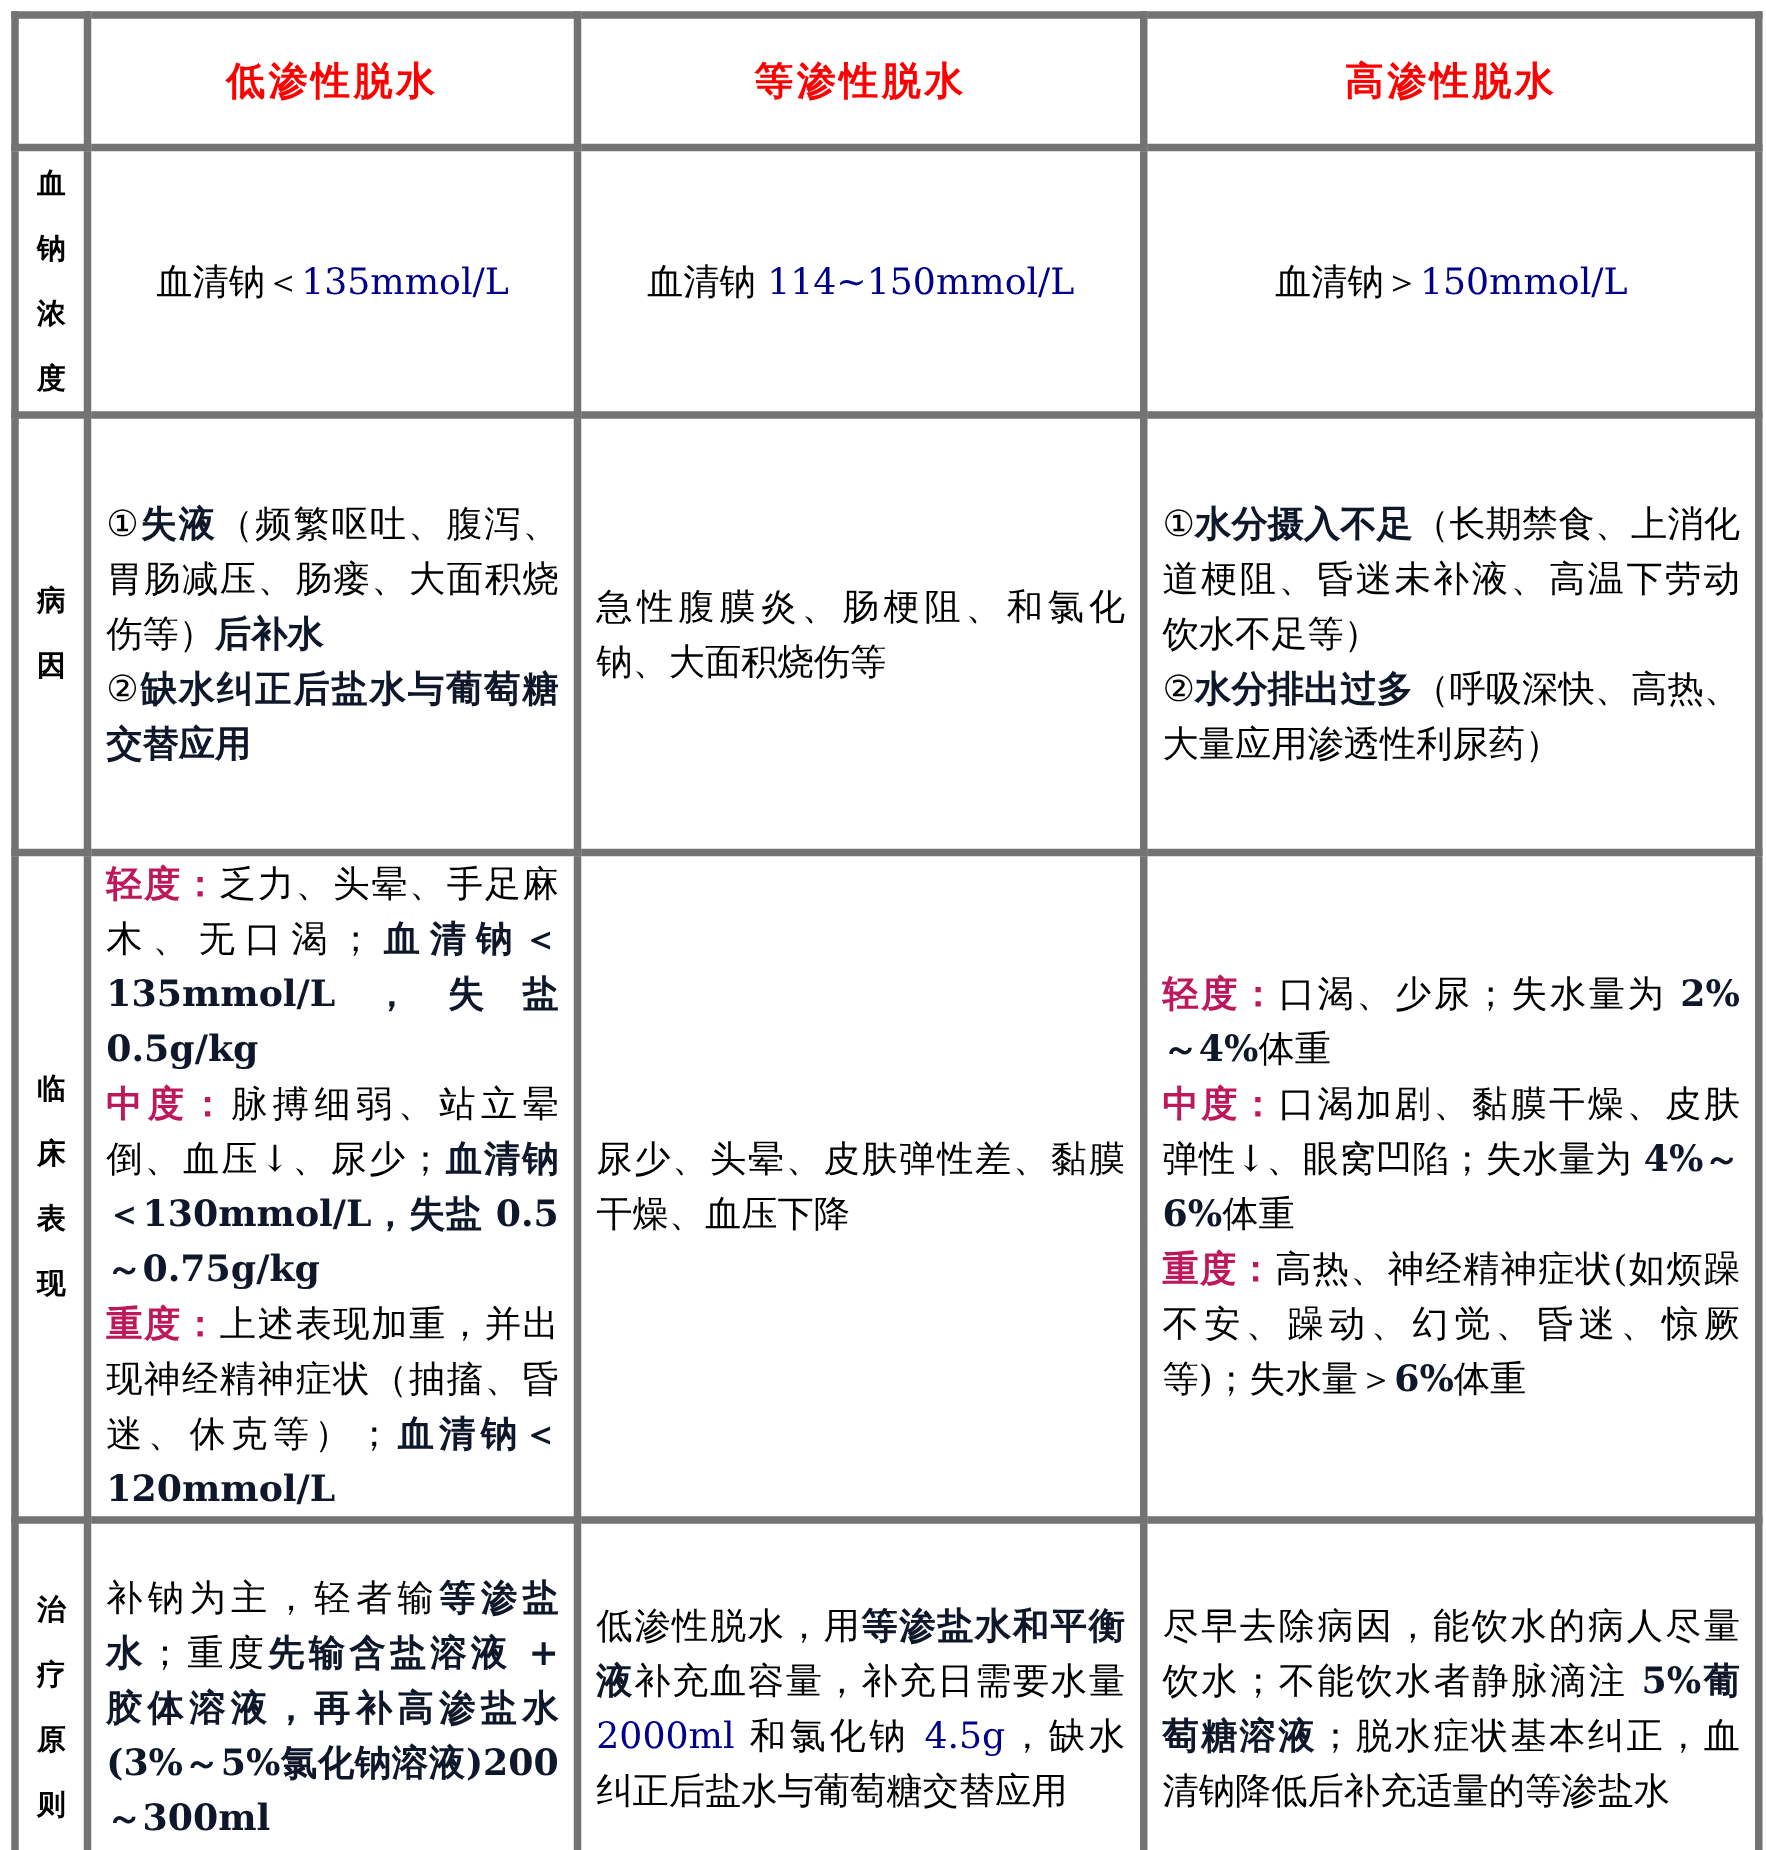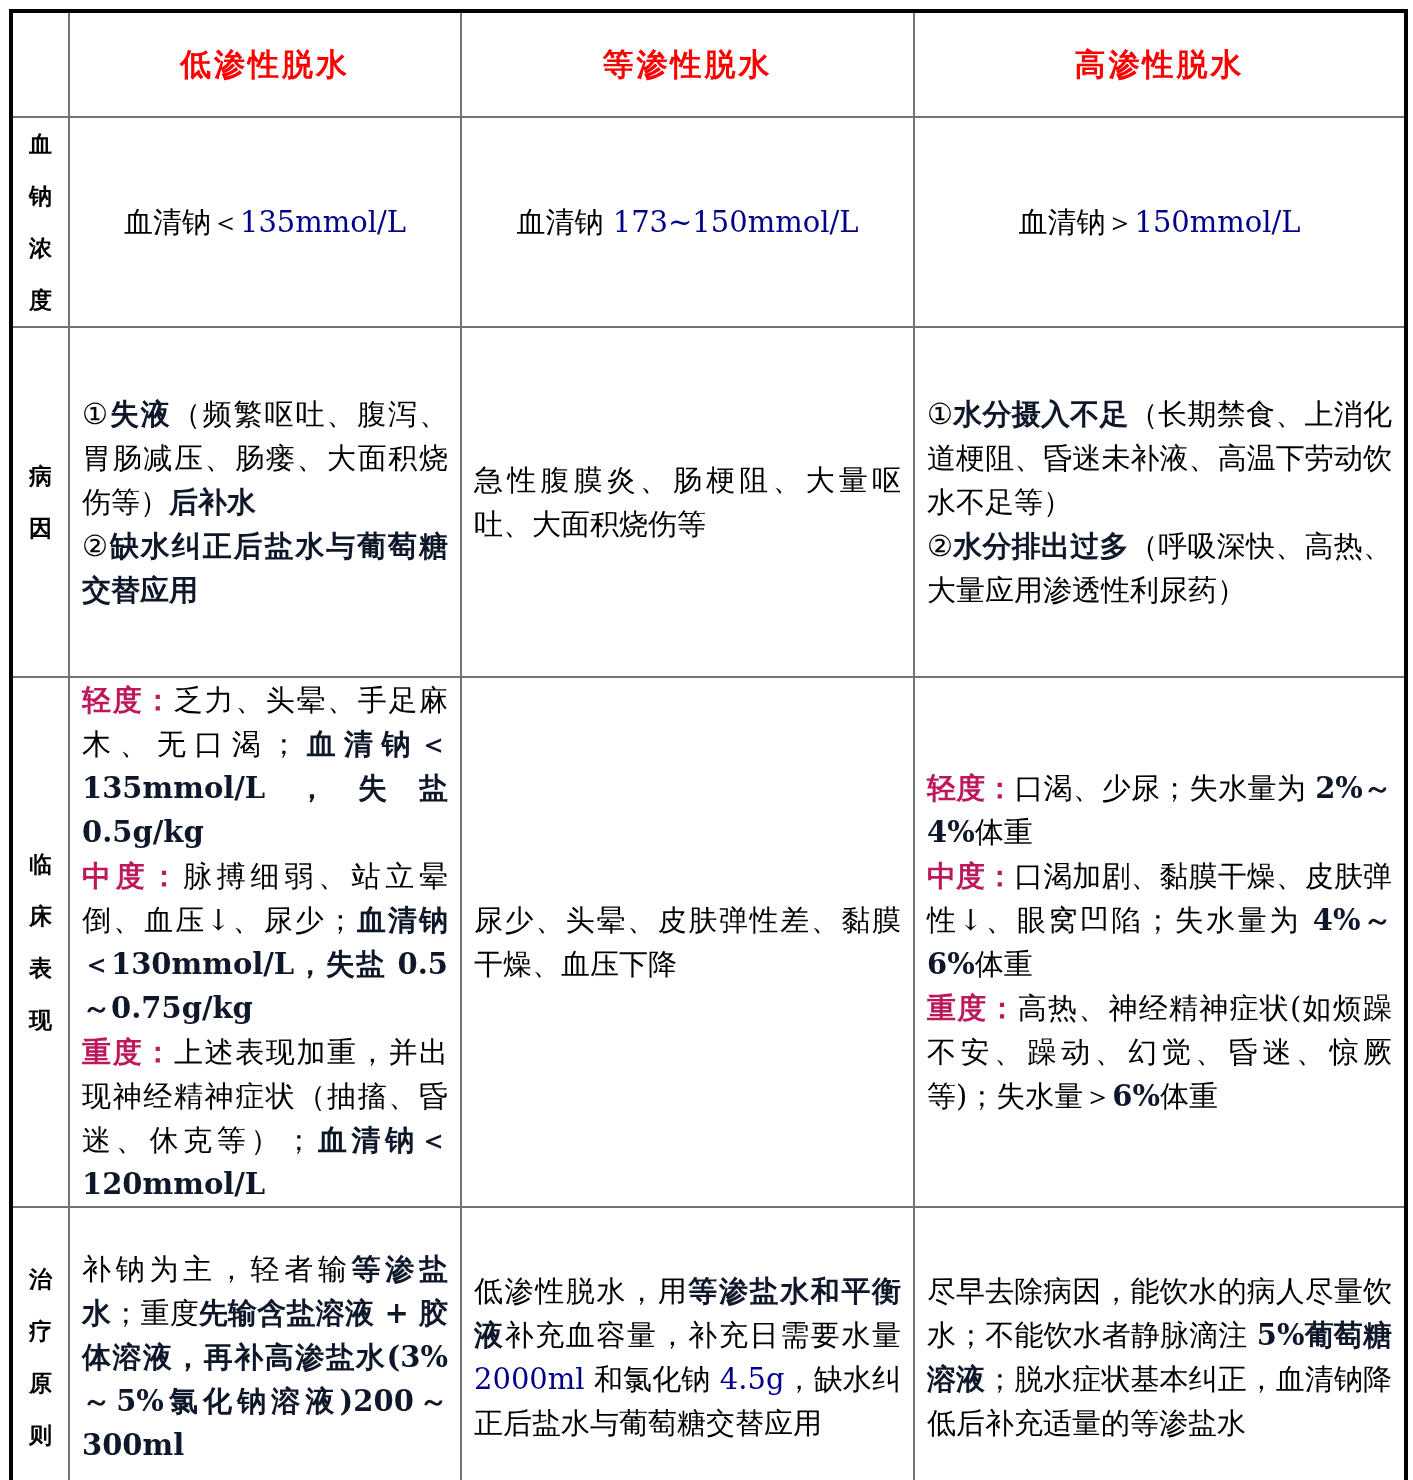--- a/index.html
+++ b/index.html
@@ -18,21 +18,21 @@
     font-family: "DejaVu Serif", "Liberation Serif", serif;
   }
   table.dehydration {
     border-collapse: collapse;
     table-layout: fixed;
     width: 1395px;
     height: 1460px;
     border: 4px solid #000;
   }
   table.dehydration td {
-    border: 2px solid #737373;
+    border: 6px solid #737373;
     vertical-align: middle;
     box-sizing: border-box;
   }
   col.c-label { width: 58px; }
   col.c-1 { width: 392px; }
   col.c-2 { width: 453px; }
   col.c-3 { width: 492px; }
 
   tr.h-head  { height: 106px; }
   tr.h-row1  { height: 170px; }
@@ -88,28 +88,28 @@
     <tbody>
         <tr class="h-head">
       <td class="corner"></td>
       <td class="head">低渗性脱水</td>
       <td class="head">等渗性脱水</td>
       <td class="head">高渗性脱水</td>
     </tr>
     <tr class="h-row1">
       <td class="rlabel">血钠浓度</td>
       <td class="cell center"><span class="seg-k">血清钠＜</span><span class="seg-bn">135mmol/L</span></td>
-      <td class="cell center"><span class="seg-k">血清钠 </span><span class="seg-bn">173~150mmol/L</span></td>
+      <td class="cell center"><span class="seg-k">血清钠 </span><span class="seg-bn">114~150mmol/L</span></td>
       <td class="cell center"><span class="seg-k">血清钠＞</span><span class="seg-bn">150mmol/L</span></td>
     </tr>
     <tr class="h-row2">
       <td class="rlabel">病因</td>
       <td class="cell"><span class="seg-k">①</span><span class="seg-b">失液</span><span class="seg-k">（频繁呕吐、腹泻、胃肠减压、肠瘘、大面积烧伤等）</span><span class="seg-b">后补水</span><span class="seg-k">
 ②</span><span class="seg-b">缺水纠正后盐水与葡萄糖交替应用</span></td>
-      <td class="cell"><span class="seg-k">急性腹膜炎、肠梗阻、大量呕吐、大面积烧伤等</span></td>
+      <td class="cell"><span class="seg-k">急性腹膜炎、肠梗阻、和氯化钠、大面积烧伤等</span></td>
       <td class="cell"><span class="seg-k">①</span><span class="seg-b">水分摄入不足</span><span class="seg-k">（长期禁食、上消化道梗阻、昏迷未补液、高温下劳动饮水不足等）</span><span class="seg-k">
 ②</span><span class="seg-b">水分排出过多</span><span class="seg-k">（呼吸深快、高热、大量应用渗透性利尿药）</span></td>
     </tr>
     <tr class="h-row3">
       <td class="rlabel">临床表现</td>
       <td class="cell"><span class="seg-r">轻度：</span><span class="seg-k">乏力、头晕、手足麻木、无口渴；</span><span class="seg-b">血清钠＜135mmol/L，失盐 0.5g/kg</span><span class="seg-k">
 </span><span class="seg-r">中度：</span><span class="seg-k">脉搏细弱、站立晕倒、血压↓、尿少；</span><span class="seg-b">血清钠＜130mmol/L，失盐 0.5～0.75g/kg</span><span class="seg-k">
 </span><span class="seg-r">重度：</span><span class="seg-k">上述表现加重，并出现神经精神症状（抽搐、昏迷、休克等）；</span><span class="seg-b">血清钠＜120mmol/L</span></td>
       <td class="cell"><span class="seg-k">尿少、头晕、皮肤弹性差、黏膜干燥、血压下降</span></td>
       <td class="cell"><span class="seg-r">轻度：</span><span class="seg-k">口渴、少尿；失水量为 </span><span class="seg-b">2%～4%</span><span class="seg-k">体重

